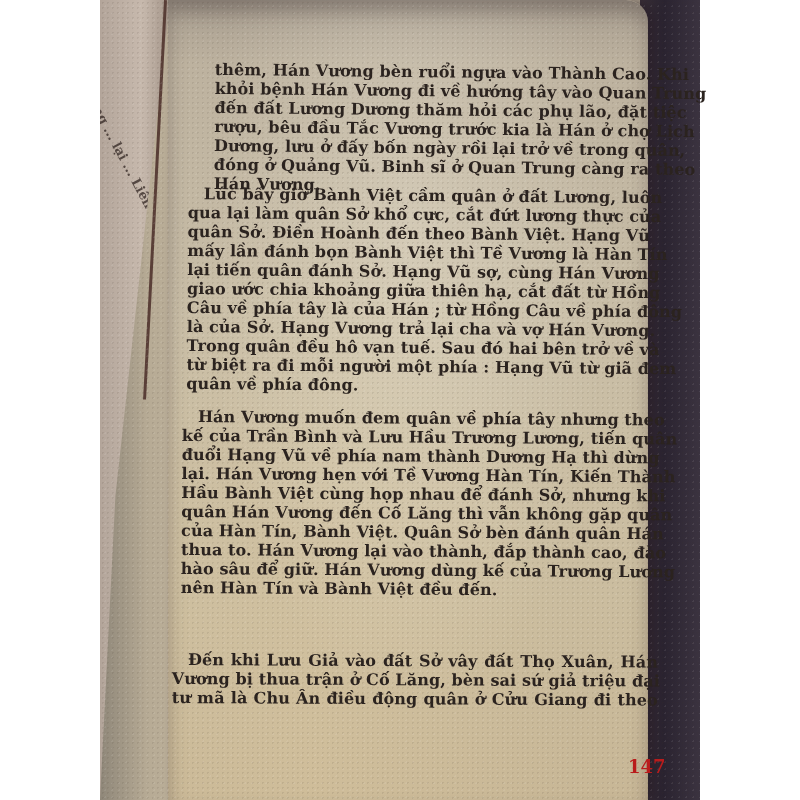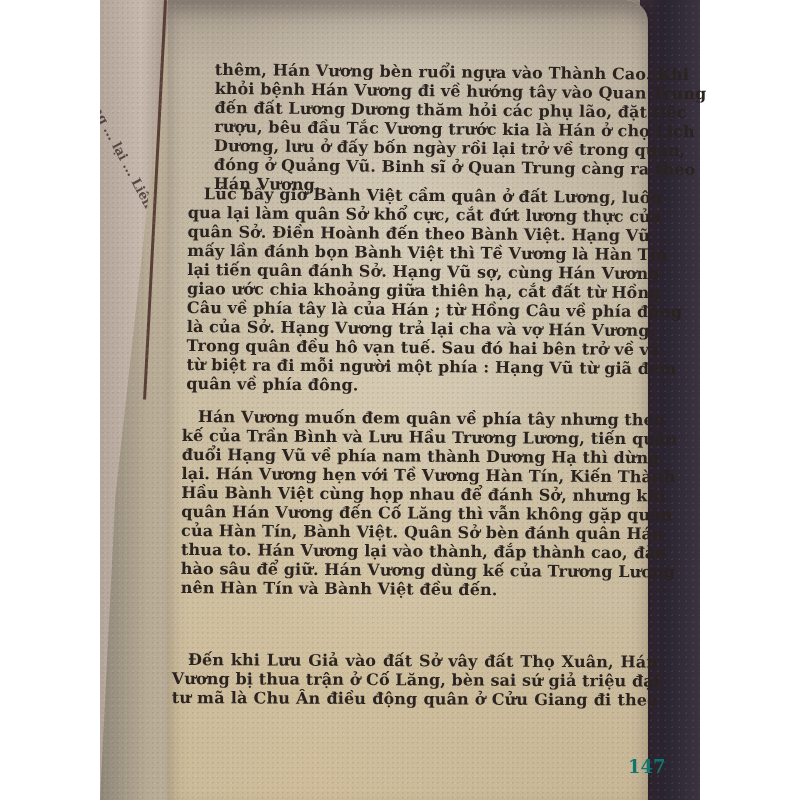--- a/index.html
+++ b/index.html
@@ -44,21 +44,21 @@
     .p4 { position: absolute; left: 172px; top: 650px; width: 486px; transform: rotate(0.3deg); transform-origin: 0 0; }
     .txt {
       font-family: "DejaVu Serif", serif; font-weight: bold;
       color: #2b231f; letter-spacing: 0.1px;
     }
     .ln { display: block; white-space: nowrap; text-align: justify; text-align-last: justify; }
     .ln.last { text-align-last: left; }
     .ln.indent { padding-left: 16px; }
     .page-number {
       position: absolute; left: 628px; top: 756px;
-      font-family: "DejaVu Serif", serif; font-weight: bold; font-size: 18px; color: #0f766e;
+      font-family: "DejaVu Serif", serif; font-weight: bold; font-size: 18px; color: #b91c1c;
     }
     .grain {
       position: absolute; inset: 0; pointer-events: none;
       background-image:
         radial-gradient(rgba(60,50,40,0.10) 1px, transparent 1px),
         radial-gradient(rgba(255,255,255,0.08) 1px, transparent 1px);
       background-size: 5px 5px, 7px 7px;
       background-position: 0 0, 2px 3px;
     }
   </style>

